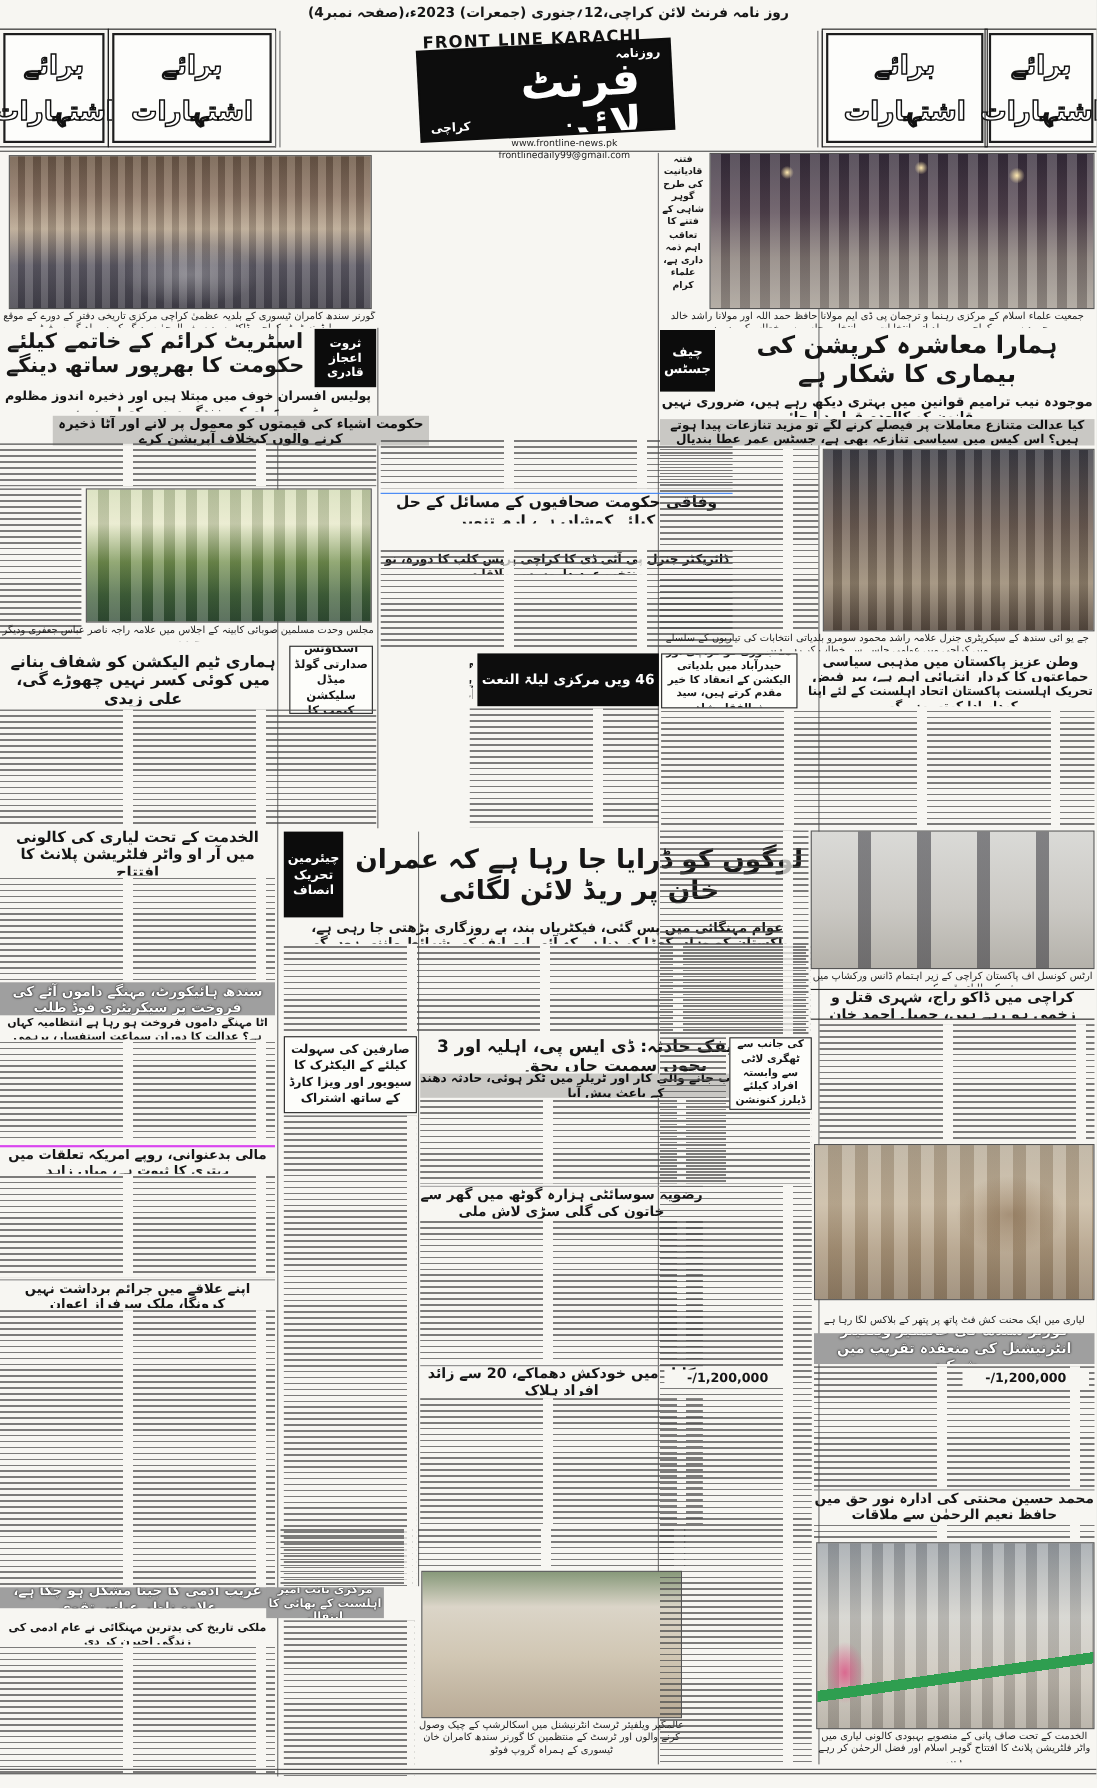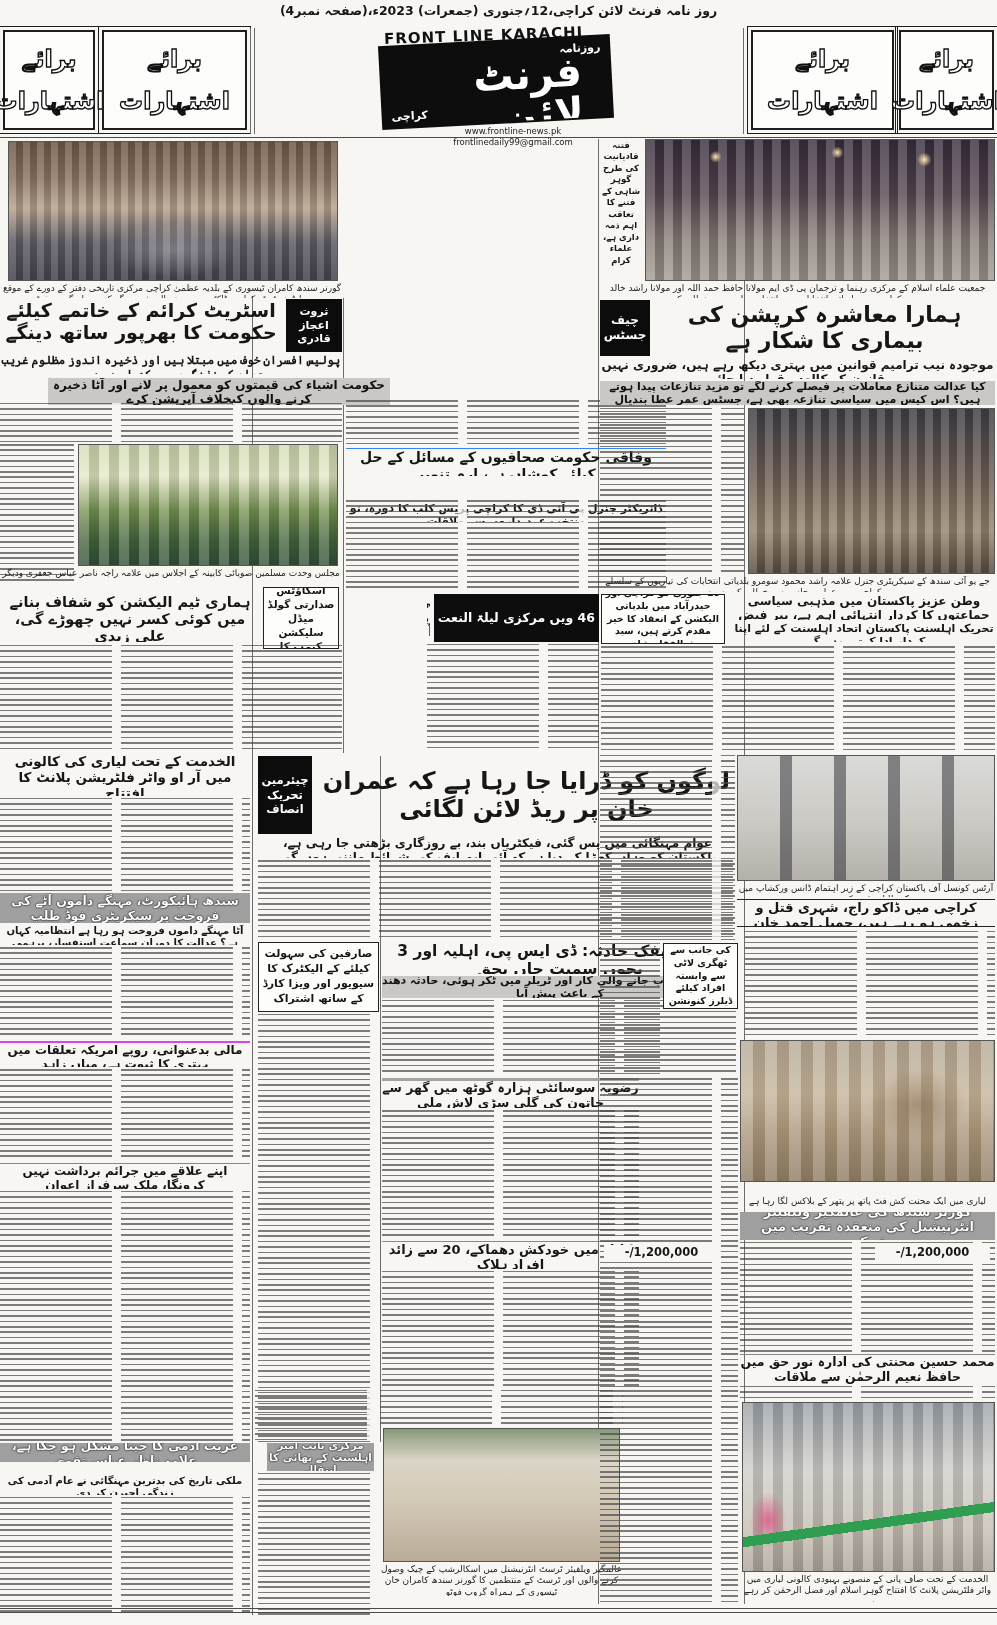--- a/index.html
+++ b/index.html
@@ -129,21 +129,21 @@
   <div class="vr" style="left:343px;top:298px;height:455px;"></div>
   <div class="vr" style="left:380px;top:756px;height:686px;"></div>
 
   <div class="abs ph ph-gov" style="left:8px;top:141px;width:330px;height:140px;"></div>
   <div class="abs ur cap" style="left:2px;top:283px;width:340px;height:15px;">گورنر سندھ کامران ٹیسوری کے بلدیہ عظمیٰ کراچی مرکزی تاریخی دفتر کے دورے کے موقع پر ایڈمنسٹریٹر کراچی ڈاکٹر سید سیف الرحمٰن ودیگر کے ہمراہ گروپ فوٹو</div>
 
   <div class="abs row ur" style="left:0;top:299px;width:342px;height:53px;">
     <div class="kick" style="width:56px;font-size:11px;">ثروت اعجاز قادری</div>
     <div class="hl ctr" style="flex:1;font-size:19px;">اسٹریٹ کرائم کے خاتمے کیلئے حکومت کا بھرپور ساتھ دینگے</div>
   </div>
-  <div class="abs ur sub" style="left:0;top:354px;width:342px;height:20px;font-size:11.5px;font-family:Liberation Serif, serif;">پولیس افسران خوف میں مبتلا ہیں اور ذخیرہ اندوز مظلوم غریب عوام کی زندگیوں سے کھیل رہے ہیں</div>
+  <div class="abs ur sub" style="left:0;top:354px;width:342px;height:20px;font-size:11.5px;">پولیس افسران خوف میں مبتلا ہیں اور ذخیرہ اندوز مظلوم غریب عوام کی زندگیوں سے کھیل رہے ہیں</div>
   <div class="abs ur bar2" style="left:0;top:378px;width:342px;height:27px;font-size:12px;margin-left:48px;">حکومت اشیاء کی قیمتوں کو معمول پر لانے اور آٹا ذخیرہ کرنے والوں کیخلاف آپریشن کرے</div>
   <div class="abs bt" style="left:0;top:403px;width:342px;height:39px;"></div>
   <div class="abs bt" style="left:0;top:444px;width:74px;height:138px;"></div>
 
   <div class="abs ph ph-mwm" style="left:78px;top:444px;width:260px;height:122px;"></div>
   <div class="abs ur cap" style="left:0;top:568px;width:342px;height:15px;">مجلس وحدت مسلمین صوبائی کابینہ کے اجلاس میں علامہ راجہ ناصر عباس جعفری ودیگر موجود ہیں</div>
 
   <div class="abs ur hl ctr" style="left:0;top:594px;width:260px;height:48px;font-size:14.5px;">ہماری ٹیم الیکشن کو شفاف بنانے میں کوئی کسر نہیں چھوڑے گی، علی زیدی</div>
   <div class="abs ur boxed" style="left:263px;top:587px;width:76px;height:62px;font-size:10.5px;">پی آئی اے اسکاؤٹس صدارتی گولڈ میڈل سلیکشن کیمپ کا انعقاد</div>
   <div class="abs bt" style="left:0;top:645px;width:342px;height:107px;"></div>
@@ -197,21 +197,21 @@
   </div>
   <div class="abs ur sub" style="left:258px;top:836px;width:479px;height:22px;font-size:12px;">عوام مہنگائی میں پس گئی، فیکٹریاں بند، بے روزگاری بڑھتی جا رہی ہے، پاکستان کو وہاں کھڑا کر دیا ہے کہ آئی ایم ایف کی شرائط ماننی ہوں گی</div>
   <div class="abs bt" style="left:258px;top:860px;width:479px;height:80px;"></div>
 
   <div class="abs ur boxed" style="left:258px;top:942px;width:121px;height:70px;font-size:11px;">صارفین کی سہولت کیلئے کے الیکٹرک کا سیویور اور ویزا کارڈ کے ساتھ اشتراک</div>
   <div class="abs ur hl ctr" style="left:382px;top:942px;width:356px;height:32px;font-size:15.5px;">چمن ٹریفک حادثہ: ڈی ایس پی، اہلیہ اور 3 بچوں سمیت جاں بحق</div>
   <div class="abs ur bar2" style="left:382px;top:976px;width:356px;height:22px;font-size:11px;">کوئٹہ سے پنجاب جانے والی کار اور ٹریلر میں ٹکر ہوئی، حادثہ دھند کے باعث پیش آیا</div>
   <div class="abs bt" style="left:382px;top:1000px;width:356px;height:76px;"></div>
   <div class="abs bt" style="left:258px;top:1014px;width:121px;height:428px;"></div>
 
-  <div class="abs ur hl ctr" style="left:382px;top:1078px;width:257px;height:30px;font-size:12.5px;border-top:3px solid #a3a3a3;">رضویہ سوسائٹی ہزارہ گوٹھ میں گھر سے خاتون کی گلی سڑی لاش ملی</div>
+  <div class="abs ur hl ctr" style="left:382px;top:1078px;width:257px;height:30px;font-size:12.5px;border-top:1px solid #a3a3a3;">رضویہ سوسائٹی ہزارہ گوٹھ میں گھر سے خاتون کی گلی سڑی لاش ملی</div>
   <div class="abs bt" style="left:382px;top:1110px;width:257px;height:129px;"></div>
   <div class="abs ur hl ctr" style="left:382px;top:1241px;width:257px;height:28px;font-size:13px;border-top:1px solid #888;">کابل میں خودکش دھماکے، 20 سے زائد افراد ہلاک</div>
   <div class="abs bt" style="left:382px;top:1271px;width:257px;height:117px;"></div>
   <div class="abs bt" style="left:600px;top:1078px;width:138px;height:310px;"></div>
   <div class="abs amt" style="left:604px;top:1245px;width:115px;height:16px;">-/1,200,000</div>
 
   <div class="abs ph ph-dance" style="left:737px;top:755px;width:258px;height:126px;"></div>
   <div class="abs ur cap" style="left:737px;top:883px;width:258px;height:14px;">آرٹس کونسل آف پاکستان کراچی کے زیر اہتمام ڈانس ورکشاپ میں شریک طلباء رقص کر رہے ہیں</div>
   <div class="abs ur hl ctr" style="left:737px;top:899px;width:258px;height:28px;font-size:13px;border-top:1.5px solid #222;border-bottom:1.5px solid #222;">کراچی میں ڈاکو راج، شہری قتل و زخمی ہو رہے ہیں، جمیل احمد خان</div>
   <div class="abs bt" style="left:745px;top:931px;width:250px;height:107px;"></div>
@@ -224,21 +224,21 @@
   <div class="abs ur bar" style="left:740px;top:1212px;width:255px;height:28px;font-size:13px;">گورنر سندھ کی عالمگیر ویلفیئر انٹرنیشنل کی منعقدہ تقریب میں شرکت</div>
   <div class="abs bt" style="left:740px;top:1242px;width:255px;height:110px;"></div>
   <div class="abs amt" style="left:875px;top:1245px;width:115px;height:16px;">-/1,200,000</div>
 
   <div class="abs ur hl ctr" style="left:740px;top:1354px;width:255px;height:30px;font-size:12.5px;border-top:1px solid #888;">محمد حسین محنتی کی ادارہ نور حق میں حافظ نعیم الرحمٰن سے ملاقات</div>
   <div class="abs bt" style="left:740px;top:1386px;width:255px;height:14px;"></div>
   <div class="abs ph ph-rib" style="left:742px;top:1402px;width:253px;height:170px;"></div>
   <div class="abs ur cap" style="left:740px;top:1574px;width:255px;height:28px;">الخدمت کے تحت صاف پانی کے منصوبے بہبودی کالونی لیاری میں واٹر فلٹریشن پلانٹ کا افتتاح گوہر اسلام اور فضل الرحمٰن کر رہے ہیں</div>
 
   <div class="abs bt" style="left:255px;top:1390px;width:120px;height:50px;"></div>
-  <div class="abs ur bar" style="left:267px;top:1443px;width:107px;height:28px;font-size:10.5px;">مرکزی نائب امیر اہلسنت کے بھائی کا انتقال</div>
+  <div class="abs ur bar" style="left:242px;top:1443px;width:107px;height:28px;font-size:10.5px;">مرکزی نائب امیر اہلسنت کے بھائی کا انتقال</div>
   <div class="abs bt" style="left:258px;top:1473px;width:119px;height:142px;"></div>
   <div class="abs bt" style="left:380px;top:1390px;width:243px;height:34px;"></div>
   <div class="abs ph ph-cheq" style="left:383px;top:1428px;width:237px;height:134px;"></div>
   <div class="abs ur cap" style="left:378px;top:1564px;width:247px;height:32px;">عالمگیر ویلفیئر ٹرسٹ انٹرنیشنل میں اسکالرشپ کے چیک وصول کرنے والوں اور ٹرسٹ کے منتظمین کا گورنر سندھ کامران خان ٹیسوری کے ہمراہ گروپ فوٹو</div>
   <div class="abs bt" style="left:600px;top:1390px;width:138px;height:212px;"></div>
 
   <div class="hr" style="left:0;top:1608px;width:997px;"></div>
   <div class="hr" style="left:0;top:1612px;width:997px;"></div>
 </div>
 

